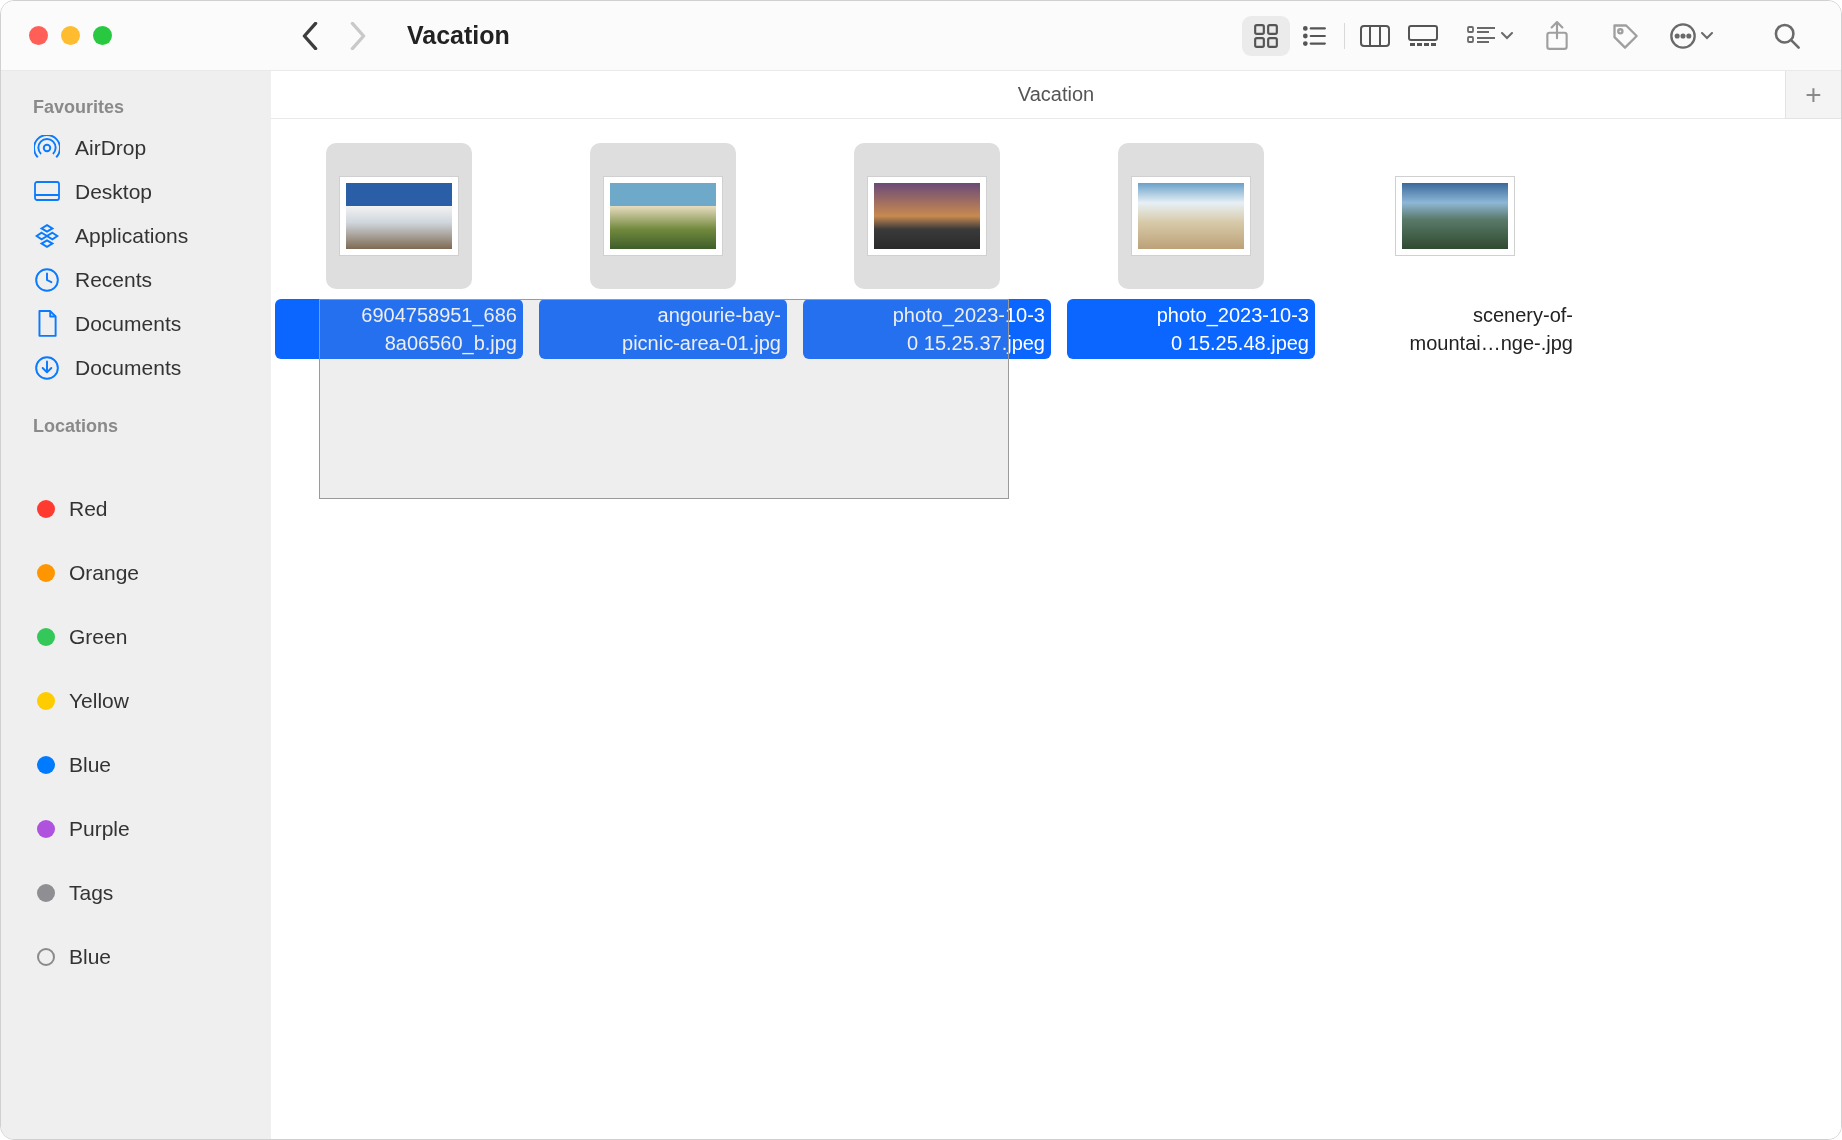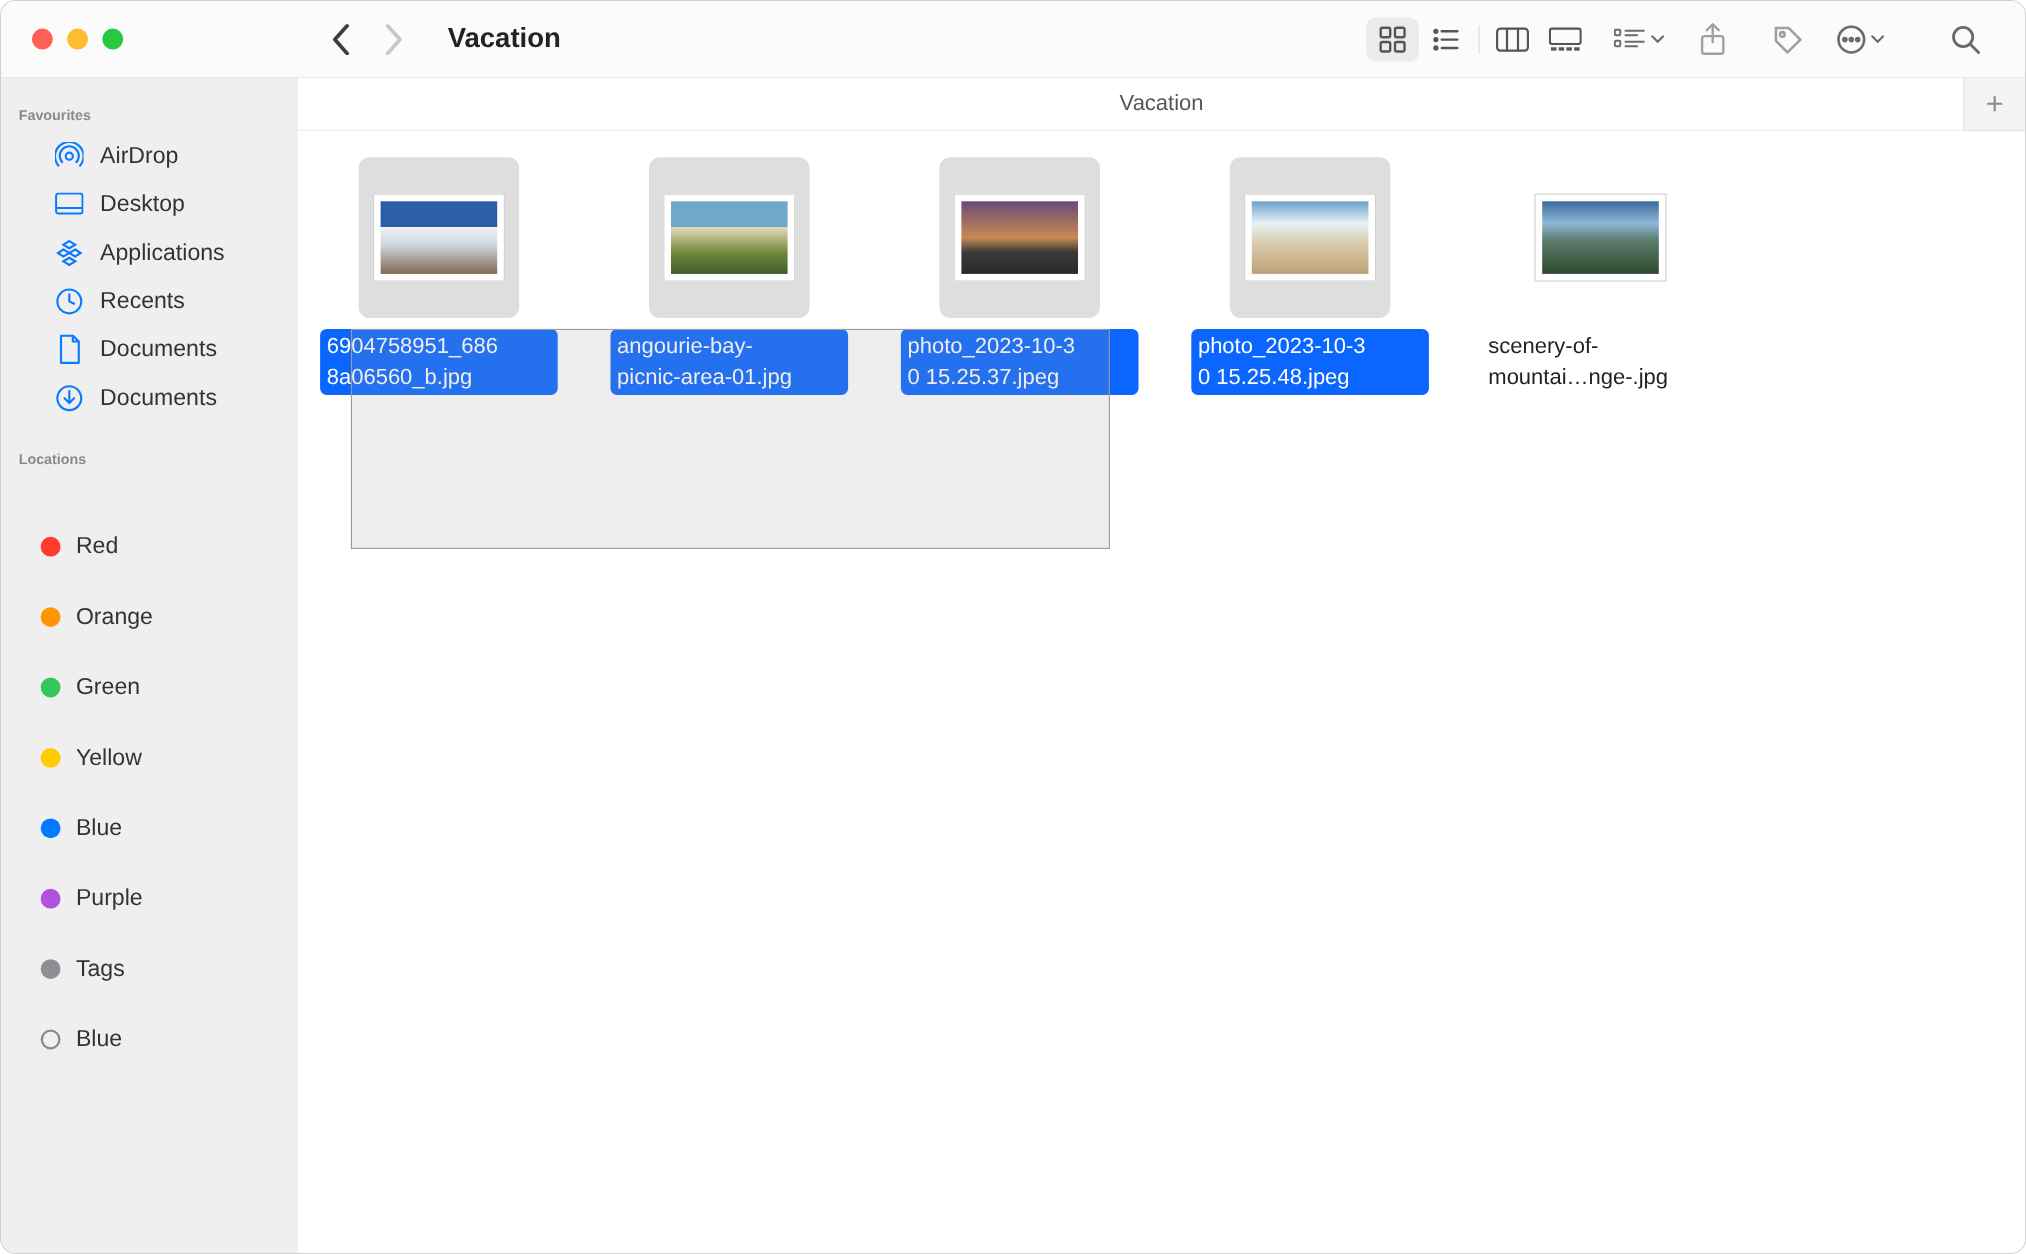--- a/index.html
+++ b/index.html
@@ -23,41 +23,41 @@
 .views { display: flex; align-items: center; background: transparent; border-radius: 9px; }
 .view-btn { width: 48px; height: 40px; display: flex; align-items: center; justify-content: center; color: #5a5a5a; border-radius: 9px; cursor: pointer; }
 .view-btn.active { background: #ebebeb; }
 .vsep { width: 1px; height: 26px; background: #d9d9d9; margin: 0 6px; }
 .icon-btn { width: 48px; height: 40px; display: flex; align-items: center; justify-content: center; color: #9f9f9f; cursor: pointer; }
 .group-ctl { display: flex; align-items: center; gap: 4px; color: #6a6a6a; cursor: pointer; }
 
 .body { flex: 1; display: flex; min-height: 0; }
 
 .sidebar { width: 270px; background: #efefef; padding: 20px 0 12px 0; overflow-y: auto; }
-.section-title { font-size: 13px; font-weight: 600; color: #8a8a8a; padding: 6px 24px 8px 16px; }
-.side-item { display: flex; align-items: center; gap: 14px; padding: 8px 24px 8px 48px; font-size: 21px; color: #333; cursor: pointer; }
+.section-title { font-size: 18px; font-weight: 600; color: #8a8a8a; padding: 6px 24px 8px 32px; }
+.side-item { display: flex; align-items: center; gap: 14px; padding: 8px 24px 8px 32px; font-size: 21px; color: #333; cursor: pointer; }
 .side-item .sicon { width: 28px; height: 28px; display: flex; align-items: center; justify-content: center; color: #0a7aff; }
 .side-item.loc .sicon { color: #7a7a7a; }
 .tag-item { display: flex; align-items: center; gap: 14px; padding: 8px 24px 8px 36px; font-size: 21px; color: #333; cursor: pointer; margin-top: 24px; }
 .tag-dot { width: 18px; height: 18px; border-radius: 50%; }
 .tag-dot.outline { background: transparent; border: 2px solid #8a8a8a; }
 
 .main { flex: 1; display: flex; flex-direction: column; background: #fff; position: relative; }
 .tabbar { height: 48px; border-bottom: 1px solid #e9e9e9; display: flex; align-items: center; justify-content: center; position: relative; }
 .tabbar .tabname { font-size: 20px; color: #555; }
 .tabbar .add-tab { position: absolute; right: 0; top: 0; width: 56px; height: 48px; display: flex; align-items: center; justify-content: center; border-left: 1px solid #e3e3e3; border-bottom: 1px solid #e3e3e3; color: #8a8a8a; font-size: 28px; cursor: pointer; background: #f4f4f4; }
 
 .content { flex: 1; position: relative; padding: 24px 20px; }
 .grid { display: flex; gap: 48px; }
 .file { width: 216px; display: flex; flex-direction: column; align-items: center; cursor: pointer; }
 .thumb-wrap { width: 146px; height: 146px; display: flex; align-items: center; justify-content: center; border-radius: 10px; }
 .file.selected .thumb-wrap { background: #dedede; }
 .thumb { width: 120px; height: 80px; background: #fff; border: 1px solid #d0d0d0; padding: 6px; display: flex; align-items: center; justify-content: center; }
 .thumb-inner { width: 100%; height: 100%; }
-.label { margin-top: 10px; text-align: left; font-size: 20px; color: #222; line-height: 1.4; width: 216px; padding: 2px 6px; border-radius: 6px; word-break: break-word; }
+.label { margin-top: 10px; text-align: right; font-size: 20px; color: #222; line-height: 1.4; width: 248px; padding: 2px 6px; border-radius: 6px; word-break: break-word; }
 .file.selected .label { background: #0a66ff; color: #fff; }
 .label .line { display: block; }
 
 .marquee { position: absolute; border: 1px solid #9a9a9a; background: rgba(160,160,160,0.18); pointer-events: none; }
 
 svg { display: block; }
 </style>
 </head>
 <body>
 

